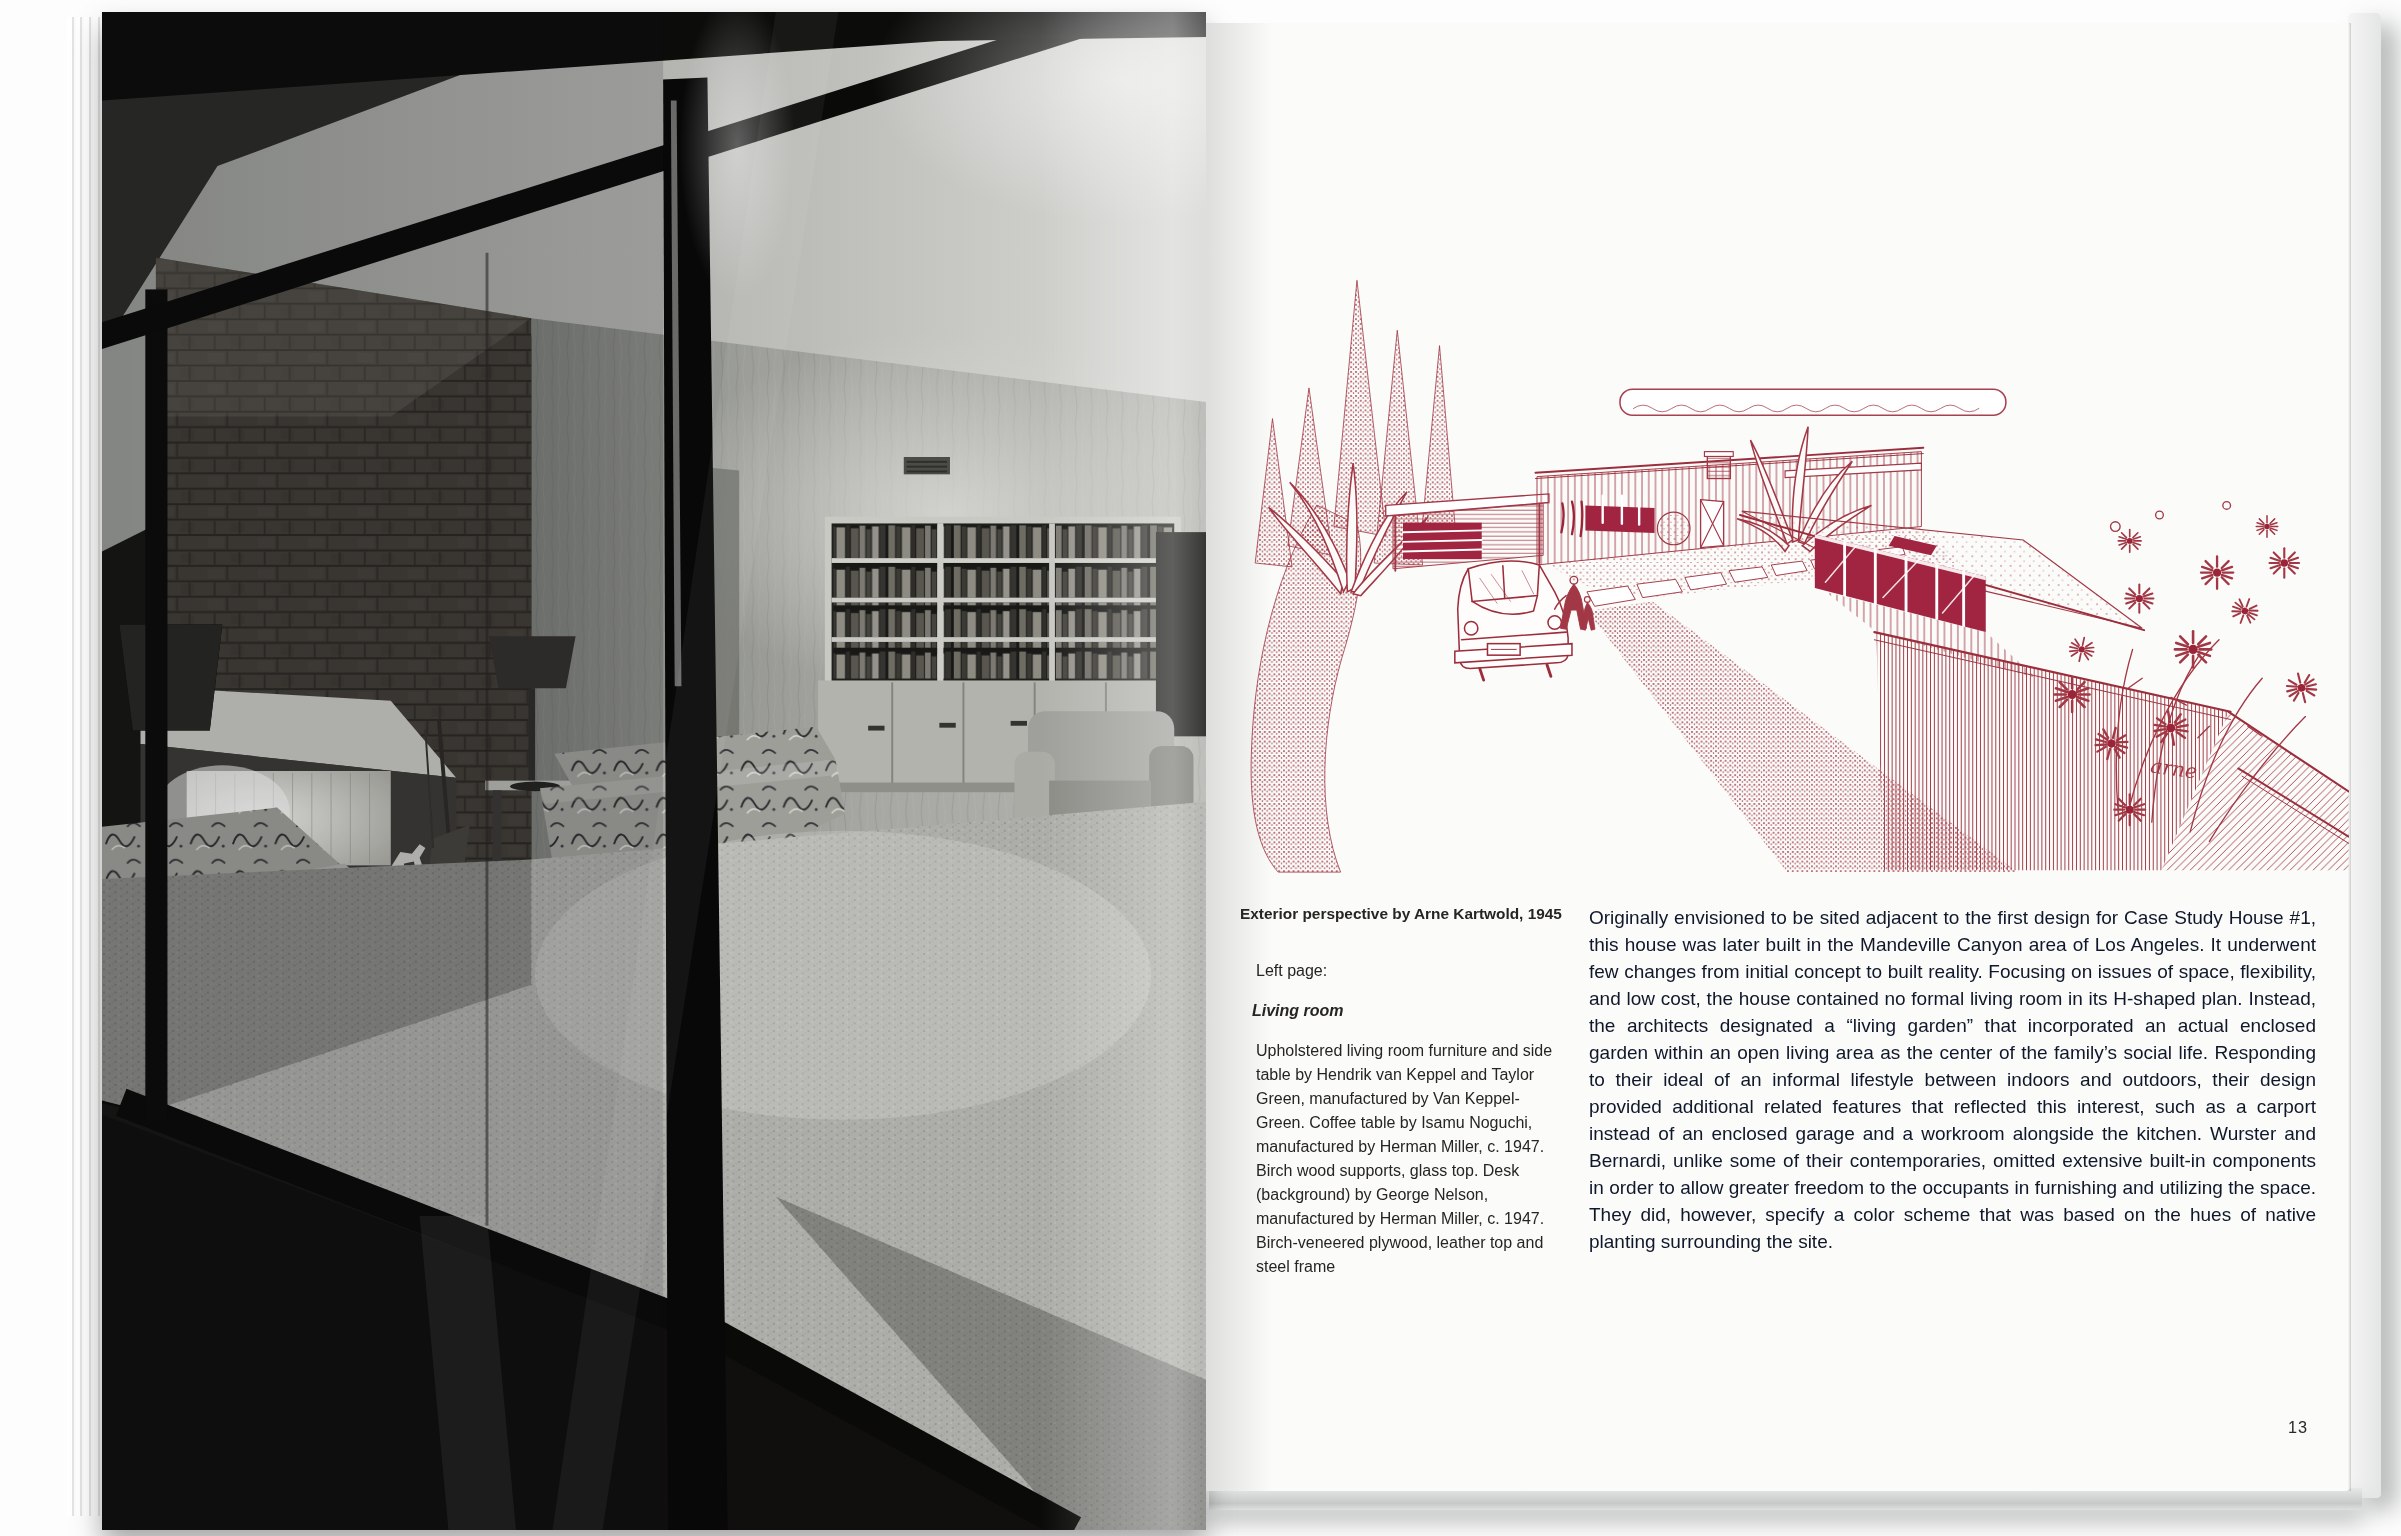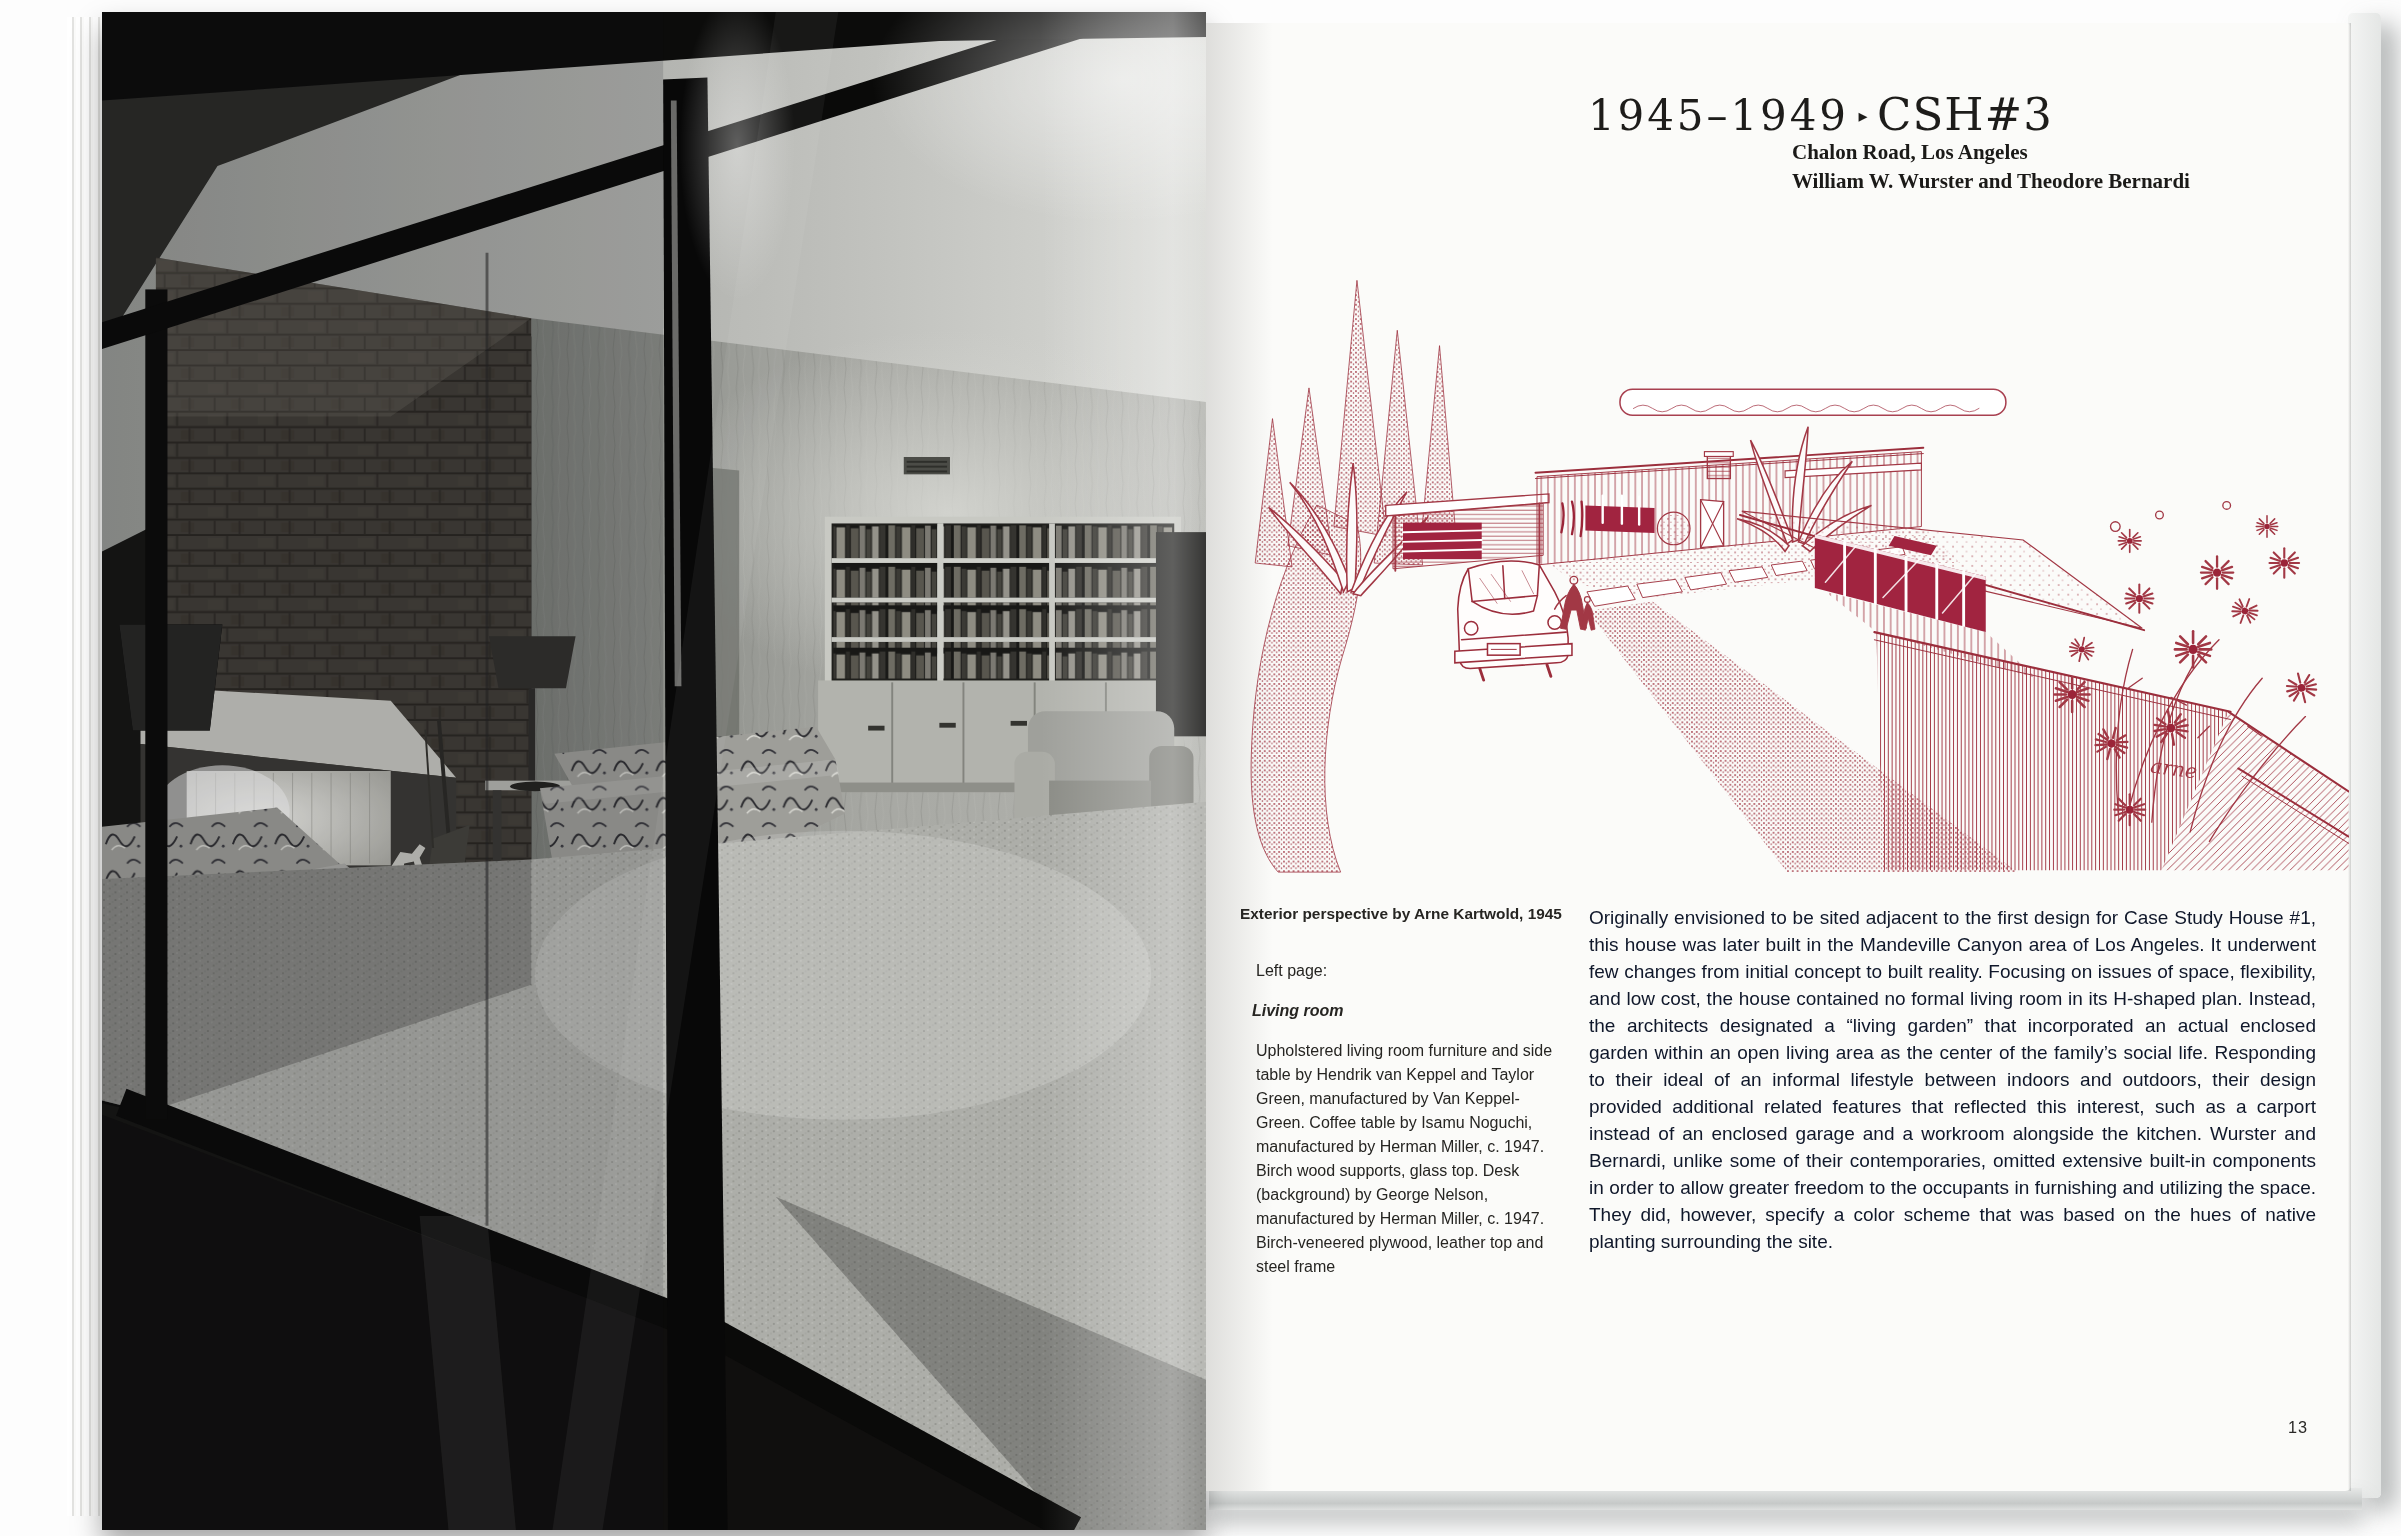--- a/index.html
+++ b/index.html
@@ -297,27 +297,20 @@
       <ellipse cx="1060" cy="70" rx="260" ry="150" fill="url(#gGlowTR)"></ellipse>
       <ellipse cx="660" cy="140" rx="60" ry="160" fill="url(#gGlowTR)" opacity="0.7"></ellipse>
     </svg>
 
   </div>
 
   <div class="right-page">
     <div class="gutter-shade"></div>
     <div class="edge-line"></div>
 
-    <div class="header">
-      <span class="years">1945–1949</span><span class="sep">▸</span><span class="house">CSH#3</span>
-    </div>
-    <div class="subtitle">
-      <div>Chalon Road, Los Angeles</div>
-      <div>William W. Wurster and Theodore Bernardi</div>
-    </div>
 
     <div class="drawing-box">
       <svg viewBox="0 0 1145 625" width="1100" height="600">
         <defs>
           <pattern id="patStipD" width="5" height="5" patternUnits="userSpaceOnUse">
             <circle cx="1" cy="1" r="0.9" fill="#a23845"></circle>
             <circle cx="3.5" cy="3" r="0.8" fill="#9b2e3c"></circle>
           </pattern>
           <pattern id="patStipM" width="7" height="7" patternUnits="userSpaceOnUse">
             <circle cx="2" cy="2" r="0.8" fill="#a23845"></circle>

